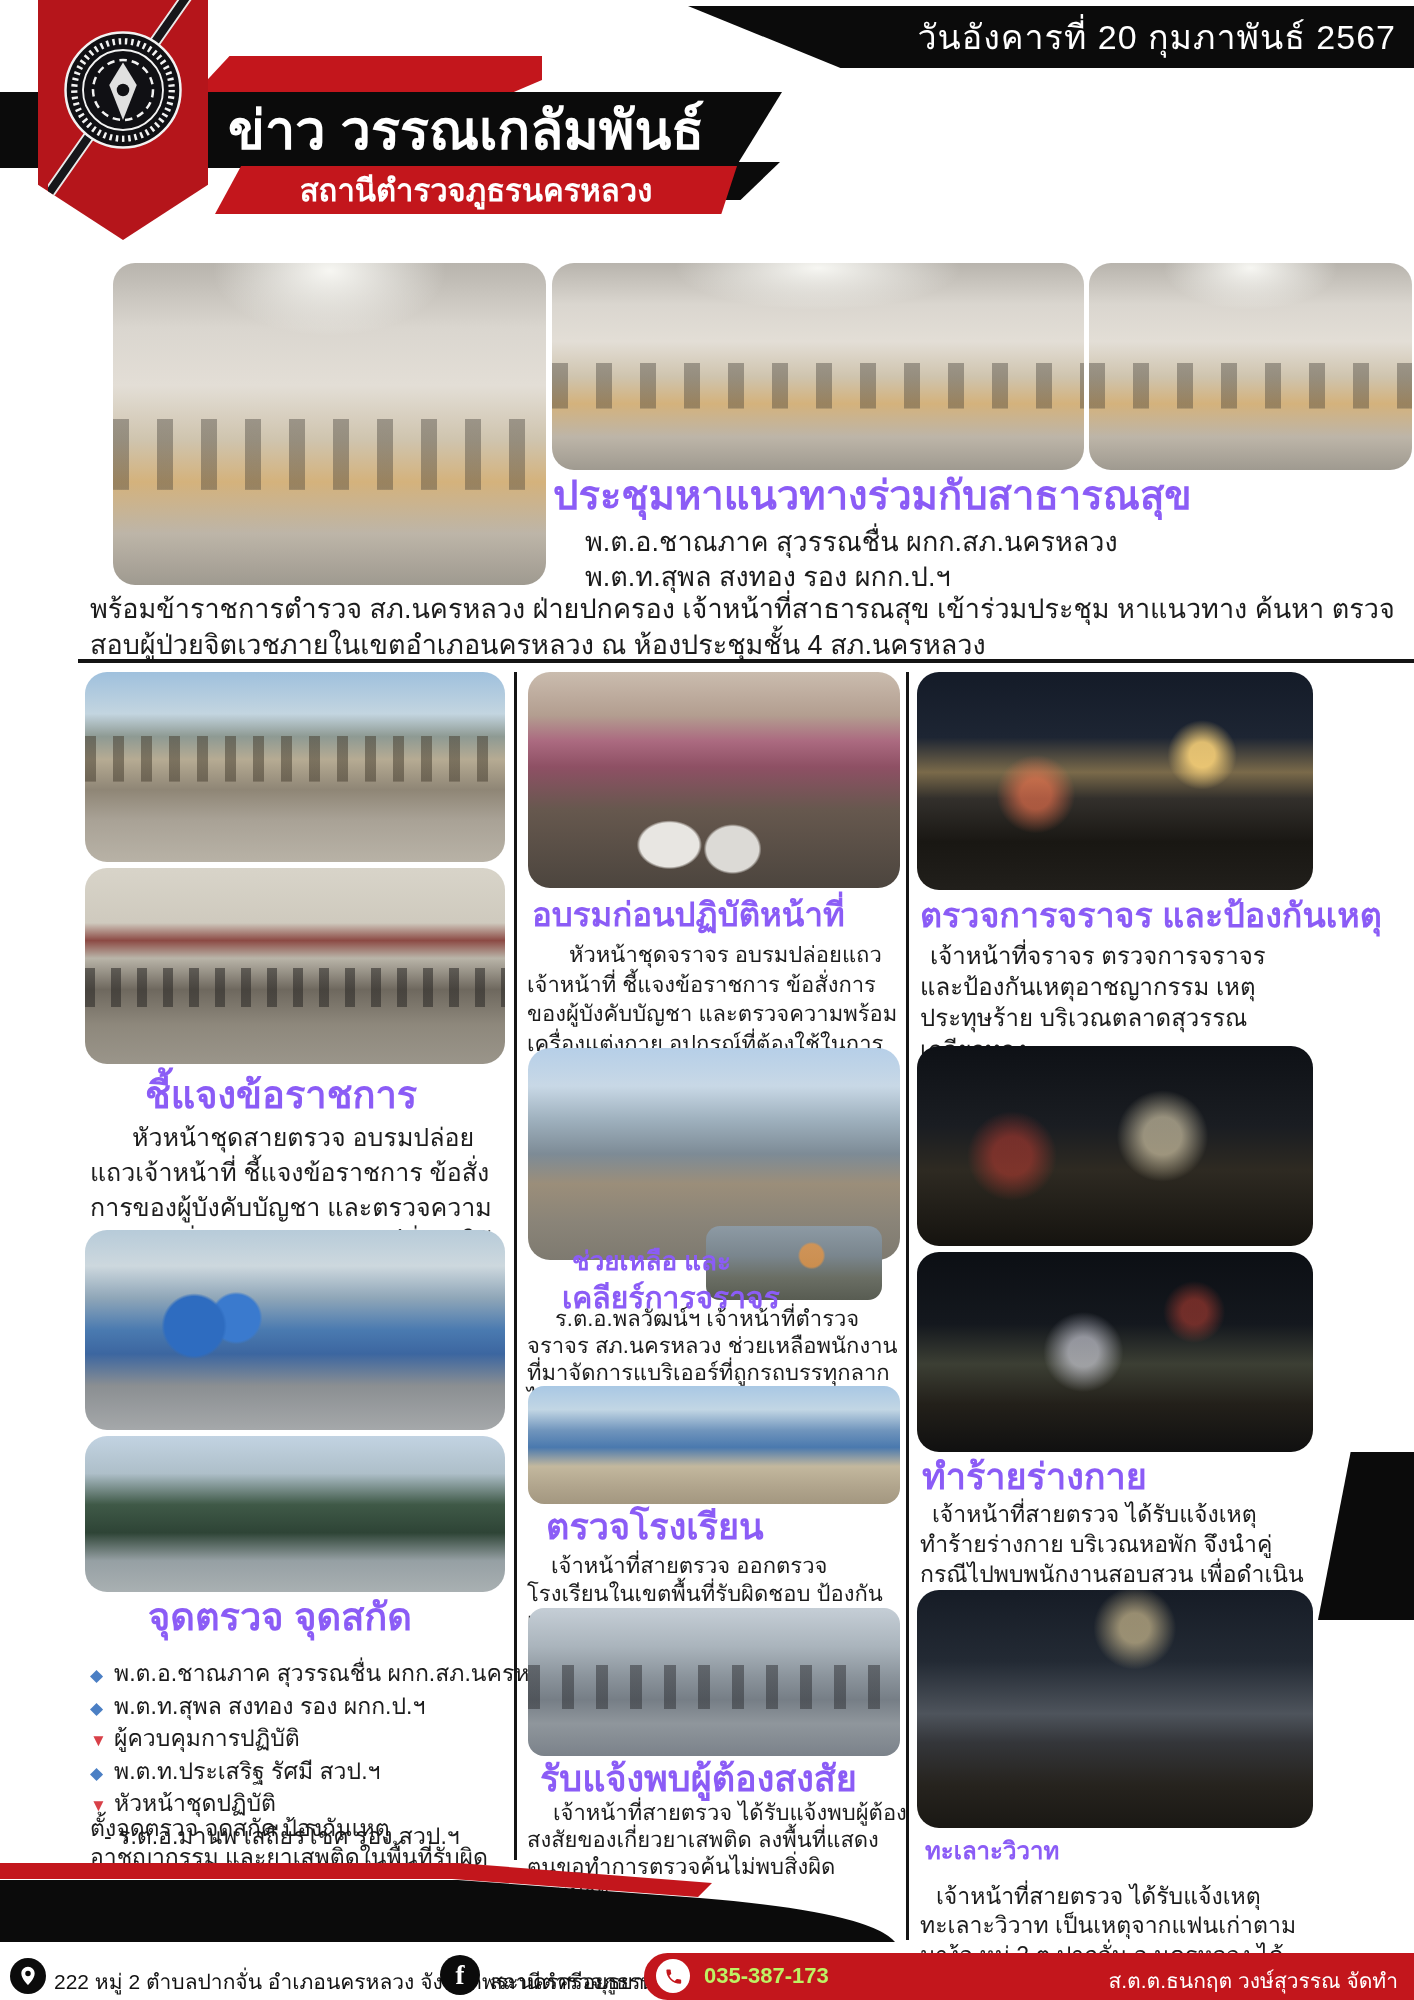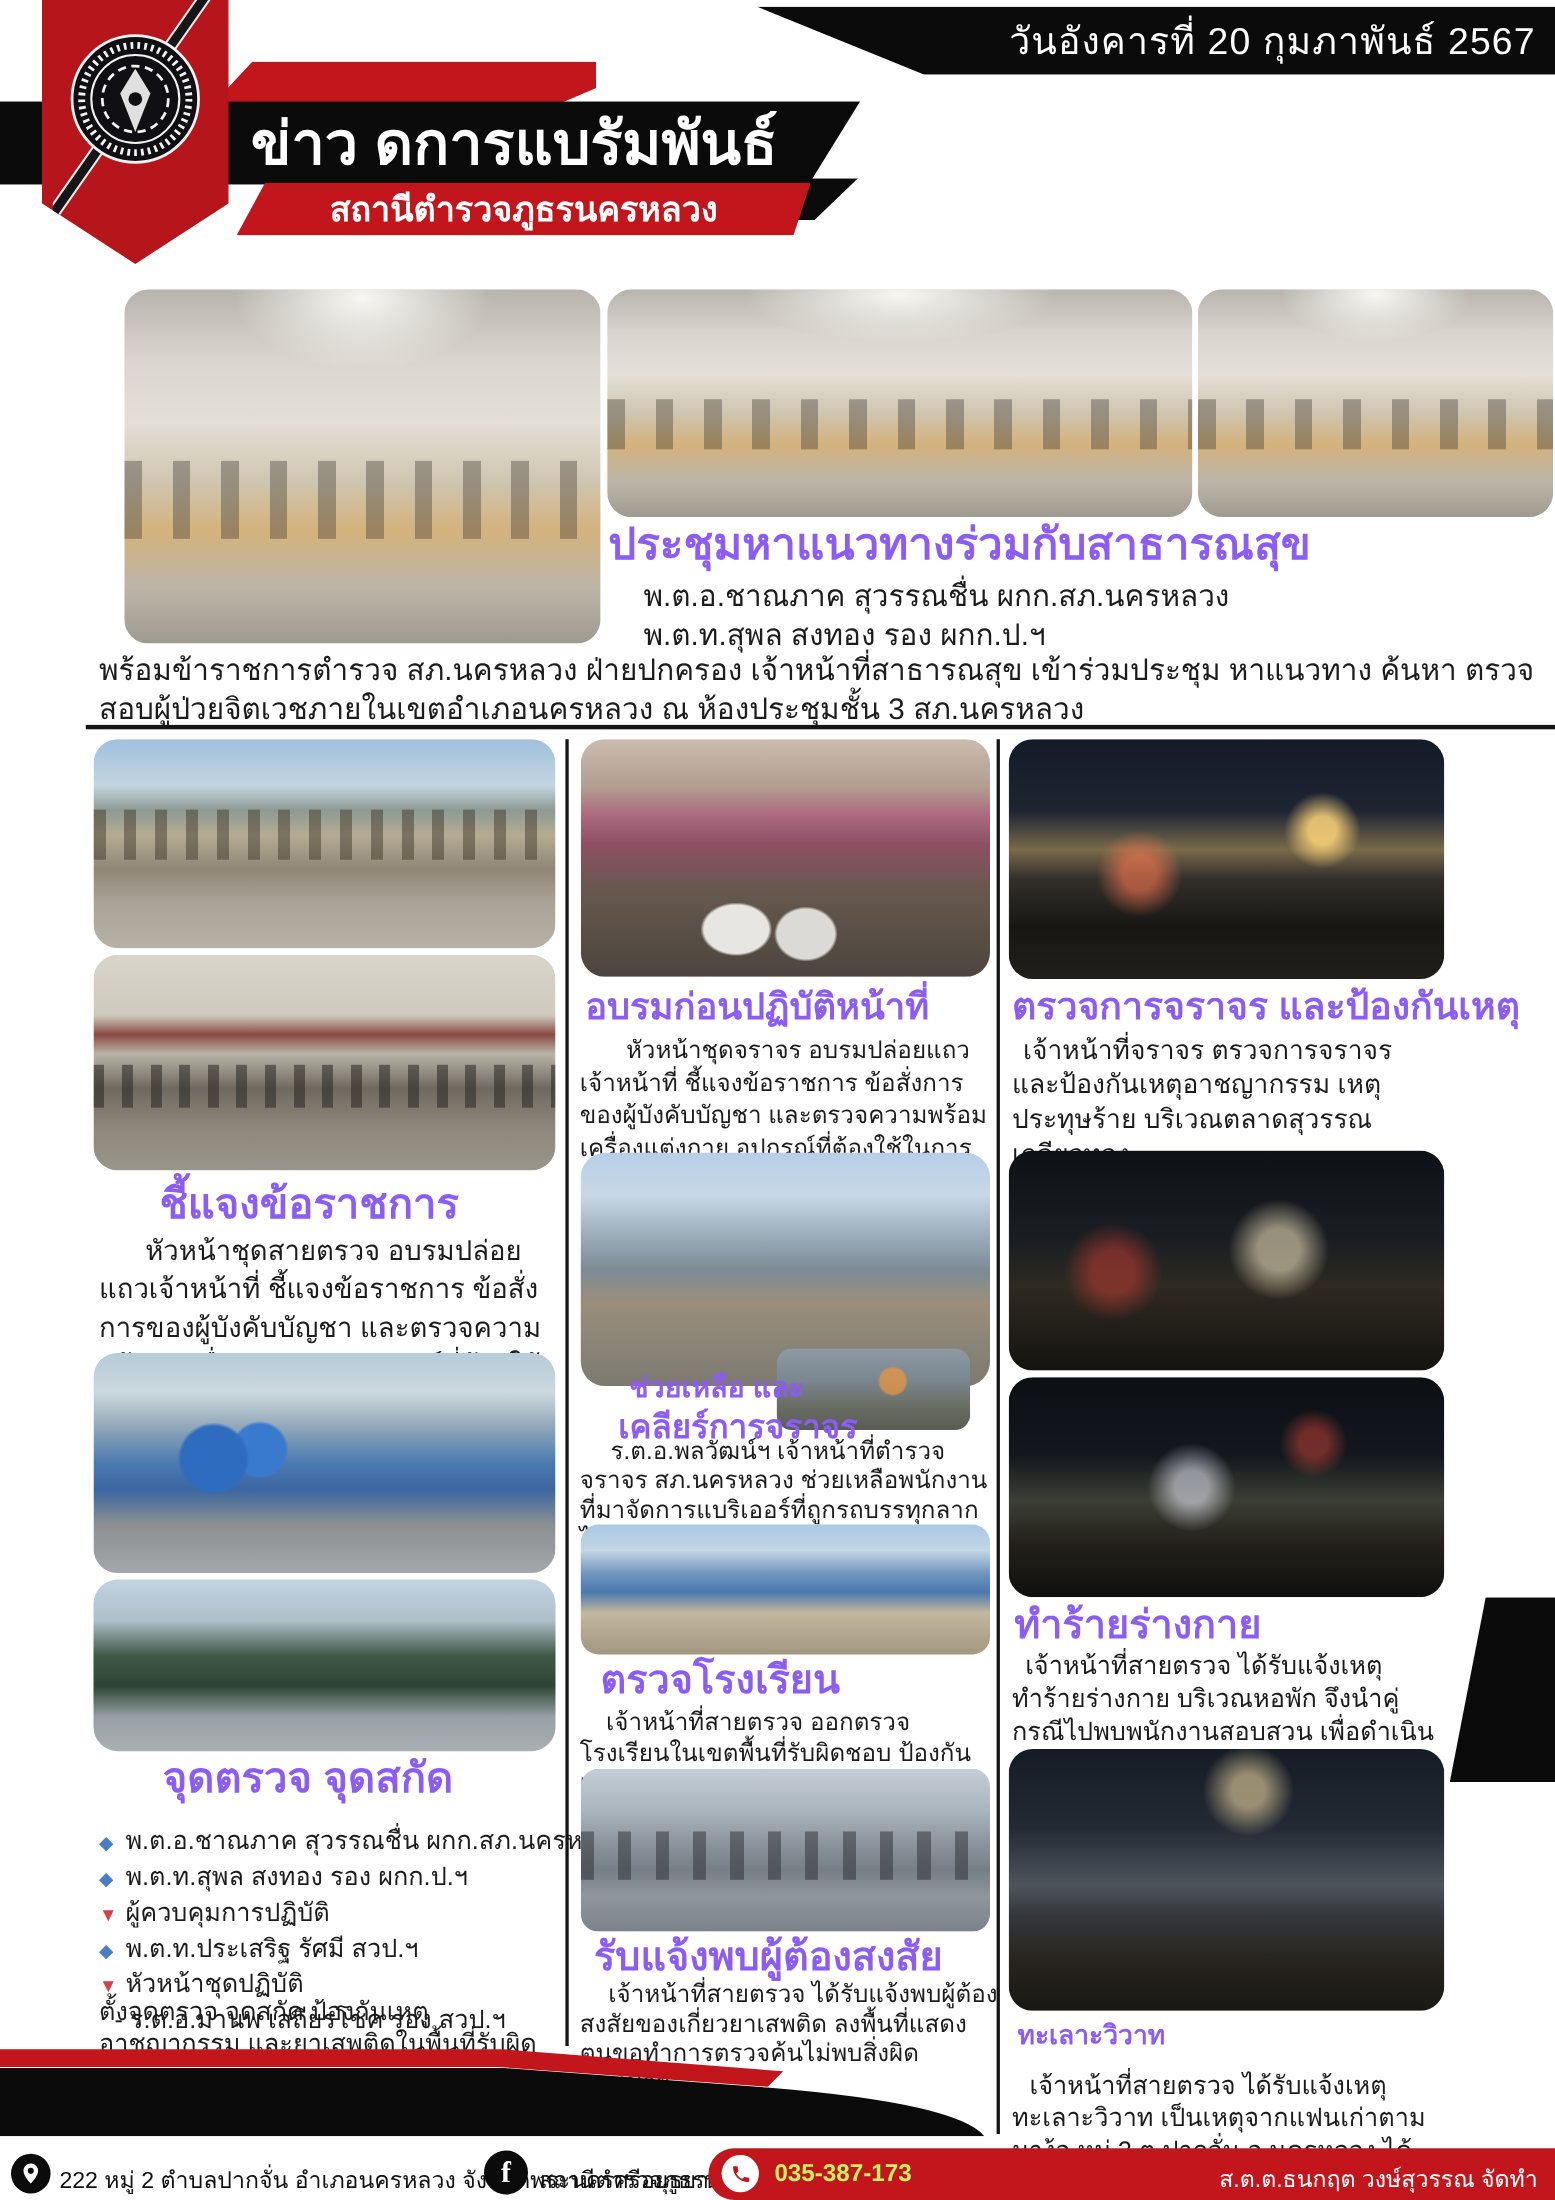--- a/index.html
+++ b/index.html
@@ -104,21 +104,21 @@
 </head>
 <body>
 
 <div id="page">
 
   <div class="abs red-ribbon"></div>
   <div class="abs date-banner">
     <span>วันอังคารที่  20  กุมภาพันธ์ 2567</span>
   </div>
   <div class="abs title-band">
-    <span>ข่าว  ดการแบรัมพันธ์</span>
+    <span>ข่าว  วรรณเกลัมพันธ์</span>
   </div>
   <div class="abs black-under"></div>
   <div class="abs sub-banner">
     <span>สถานีตำรวจภูธรนครหลวง</span>
   </div>
   <div class="abs shield">
     <svg width="150" height="200" viewBox="0 0 120 160">
       <rect x="56" y="-20" width="8" height="200" fill="#16161a" stroke="#e9e9e9" stroke-width="1.5" transform="rotate(35 60 70)"></rect>
       <circle cx="60" cy="72" r="46" fill="#101014" stroke="#f2f2f2" stroke-width="2"></circle>
       <circle cx="60" cy="72" r="39" fill="none" stroke="#f2f2f2" stroke-width="5" stroke-dasharray="2 3"></circle>
@@ -128,21 +128,21 @@
       <circle cx="60" cy="72" r="5" fill="#101014"></circle>
     </svg>
   </div>
 
   <div class="photo ph-room" style="left:113px;top:263px;width:433px;height:322px;"></div>
   <div class="photo ph-room" style="left:552px;top:263px;width:532px;height:207px;"></div>
   <div class="photo ph-room" style="left:1089px;top:263px;width:323px;height:207px;"></div>
   <div class="h" style="left:553px;top:474px;font-size:40px;">ประชุมหาแนวทางร่วมกับสาธารณสุข</div>
   <div class="bt" style="left:585px;top:524px;font-size:27px;white-space:nowrap;">พ.ต.อ.ชาณภาค สุวรรณชื่น ผกก.สภ.นครหลวง</div>
   <div class="bt" style="left:585px;top:559px;font-size:27px;white-space:nowrap;">พ.ต.ท.สุพล สงทอง  รอง ผกก.ป.ฯ</div>
-  <div class="bt" style="left:90px;top:592px;width:1312px;font-size:27px;line-height:1.32;">พร้อมข้าราชการตำรวจ สภ.นครหลวง  ฝ่ายปกครอง  เจ้าหน้าที่สาธารณสุข เข้าร่วมประชุม หาแนวทาง ค้นหา ตรวจสอบผู้ป่วยจิตเวชภายในเขตอำเภอนครหลวง ณ ห้องประชุมชั้น 3 สภ.นครหลวง</div>
+  <div class="bt" style="left:90px;top:592px;width:1312px;font-size:27px;line-height:1.32;">พร้อมข้าราชการตำรวจ สภ.นครหลวง  ฝ่ายปกครอง  เจ้าหน้าที่สาธารณสุข เข้าร่วมประชุม หาแนวทาง ค้นหา ตรวจสอบผู้ป่วยจิตเวชภายในเขตอำเภอนครหลวง ณ ห้องประชุมชั้น 4 สภ.นครหลวง</div>
 
   <div class="divider" style="left:78px;top:659px;width:1336px;height:4px;"></div>
   <div class="divider" style="left:514px;top:672px;width:3px;height:1188px;"></div>
   <div class="divider" style="left:906px;top:672px;width:3px;height:1268px;"></div>
 
   <div class="photo ph-lineup" style="left:85px;top:672px;width:420px;height:190px;"></div>
   <div class="photo ph-station" style="left:85px;top:868px;width:420px;height:196px;"></div>
   <div class="h" style="left:145px;top:1076px;font-size:38px;">ชี้แจงข้อราชการ</div>
   <div class="bt indent" style="left:90px;top:1120px;width:416px;font-size:25px;">หัวหน้าชุดสายตรวจ อบรมปล่อยแถวเจ้าหน้าที่ ชี้แจงข้อราชการ ข้อสั่งการของผู้บังคับบัญชา และตรวจความพร้อม เครื่องแต่งกาย อุปกรณ์ที่ต้องใช้ในการปฏิบัติหน้าที่</div>
   <div class="photo ph-truckwater" style="left:85px;top:1230px;width:420px;height:200px;"></div>

